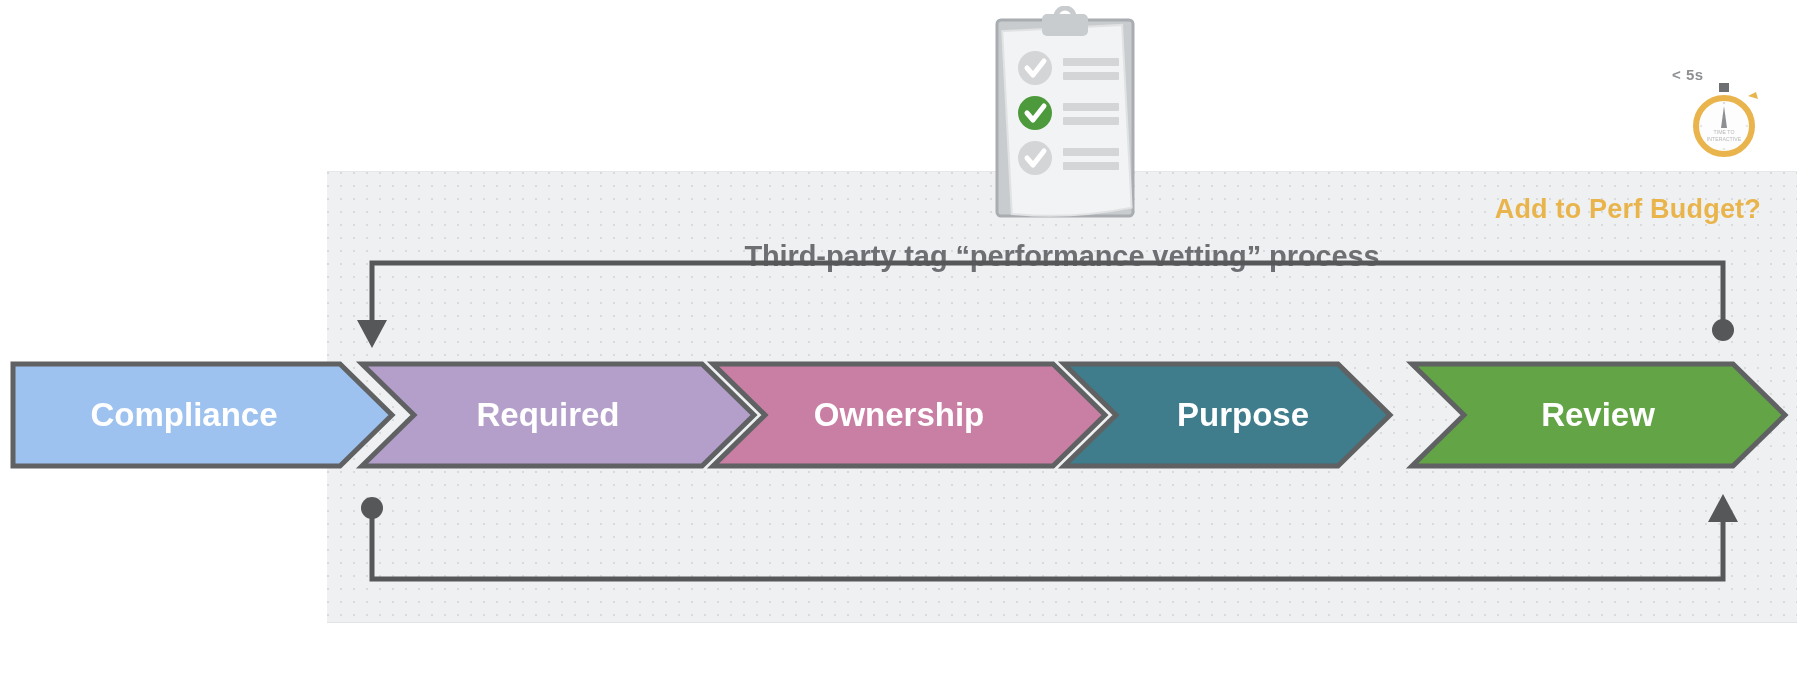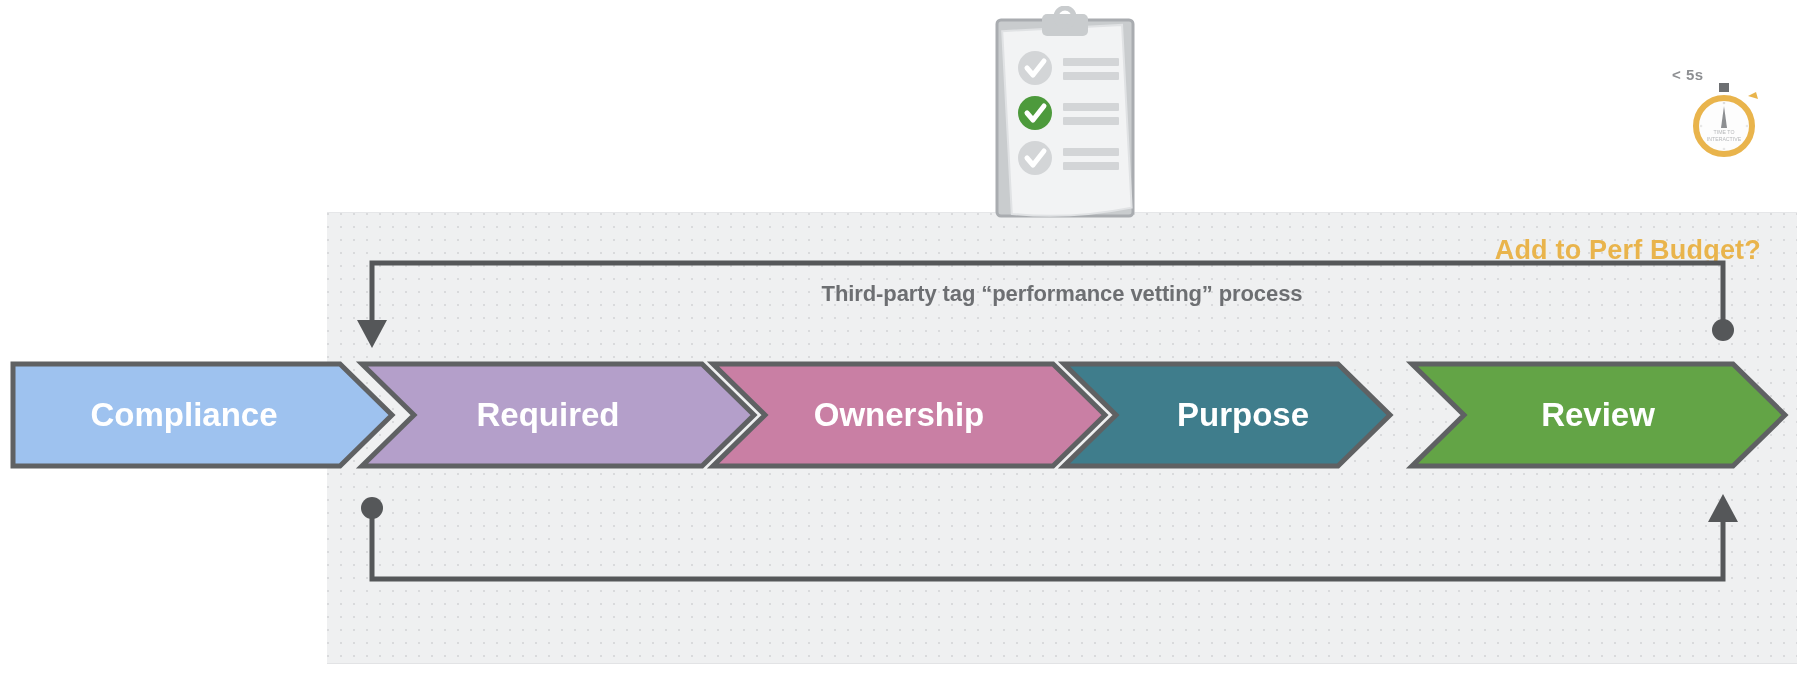--- a/index.html
+++ b/index.html
@@ -26,21 +26,20 @@
   .panel {
     position: absolute;
     left: 327px;
     top: 172px;
     width: 1470px;
     height: 450px;
     background-color: #eff0f1;
     background-image: radial-gradient(circle at 1px 1px, #d9dadc 1.2px, transparent 1.3px);
     background-size: 13px 13px;
     box-shadow: 0 1px 0 0 #e2e3e5, 0 -1px 0 0 #e6e7e9;
-    margin-top: 41px;
   }
 
   
   .perf-budget-label {
     position: absolute;
     right: 36px;
     top: 22px;
     font-size: 27px;
     font-weight: bold;
     color: #edb council;
@@ -49,21 +48,21 @@
     white-space: nowrap;
   }
 
   
   .process-title {
     position: absolute;
     left: 0;
     right: 0;
     top: 68px;
     text-align: center;
-    font-size: 22px;
+    font-size: 29px;
     font-weight: bold;
     color: #6d6f72;
     letter-spacing: -0.1px;
     white-space: nowrap;
     pointer-events: none;
   }
 
   
   .loop-svg {
     position: absolute;

